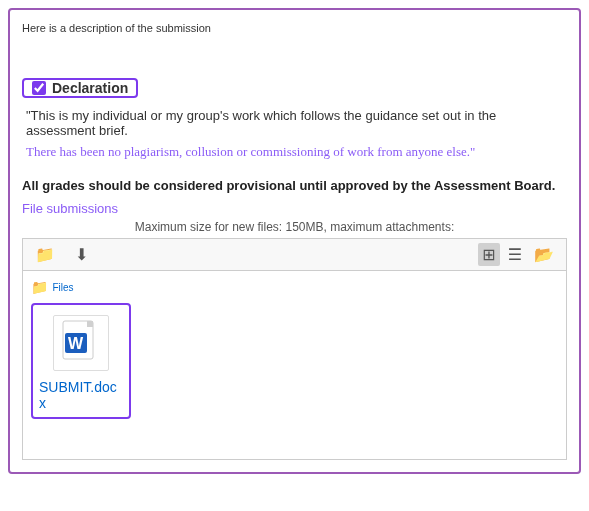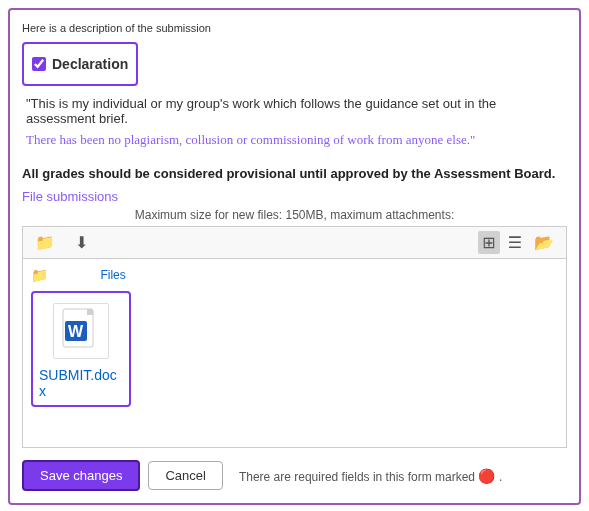--- a/index.html
+++ b/index.html
@@ -20,23 +20,24 @@
     .description-text {
       color: #333;
       margin-bottom: 8px;
       font-size: 11px;
     }
     .declaration-checkbox-row {
       display: flex;
       align-items: center;
       border: 2px solid #7c3aed;
       border-radius: 4px;
-      padding: 12px 8px;
+      padding: 0 8px;
       display: inline-flex;
       margin-bottom: 10px;
+      margin-top: 36px;
     }
     .declaration-checkbox-row input[type="checkbox"] {
       margin-right: 6px;
       width: 14px;
       height: 14px;
       accent-color: #7c3aed;
     }
     .declaration-label {
       font-weight: bold;
       font-size: 14px;
@@ -113,23 +114,22 @@
       gap: 4px;
       margin-bottom: 8px;
     }
     .files-folder-icon {
       font-size: 14px;
       color: #555;
     }
     .files-link {
       color: #0066cc;
       text-decoration: none;
-      font-size: 12px;
-      cursor: pointer;
-      margin-left: 48px;
+      font-size: 10px;
+      cursor: pointer;
     }
     .file-thumbnail {
       display: inline-flex;
       flex-direction: column;
       align-items: center;
       border: 2px solid #7c3aed;
       border-radius: 4px;
       padding: 6px;
       width: 100px;
       cursor: pointer;
@@ -246,22 +246,13 @@
 
             <rect x="8" y="14" width="22" height="20" rx="2" fill="#1b5ebe"></rect>
             <text x="11" y="30" font-size="16" font-weight="bold" fill="white" font-family="Arial">W</text>
           </svg>
         </div>
       </div>
       <span class="file-name">SUBMIT.docx</span>
     </div>
   </div>
 
-  <div class="footer">
-    <button class="btn-save">Save changes</button>
-    <button class="btn-cancel">Cancel</button>
-    <span class="required-text">
-      <span>There are required fields in this form marked</span>
-      <span class="required-icon">🔴</span>
-      <span> .</span>
-    </span>
-  </div>
 </div>
 
 </body></html>

